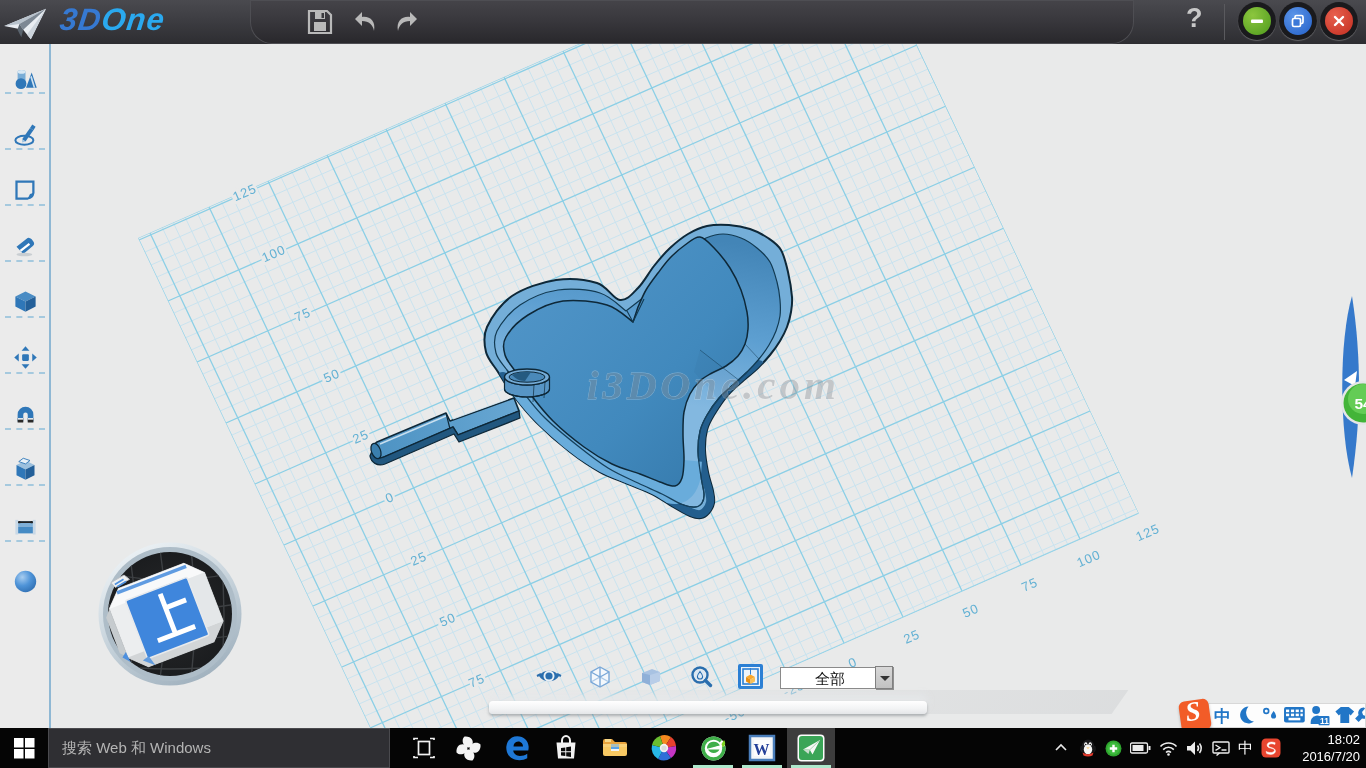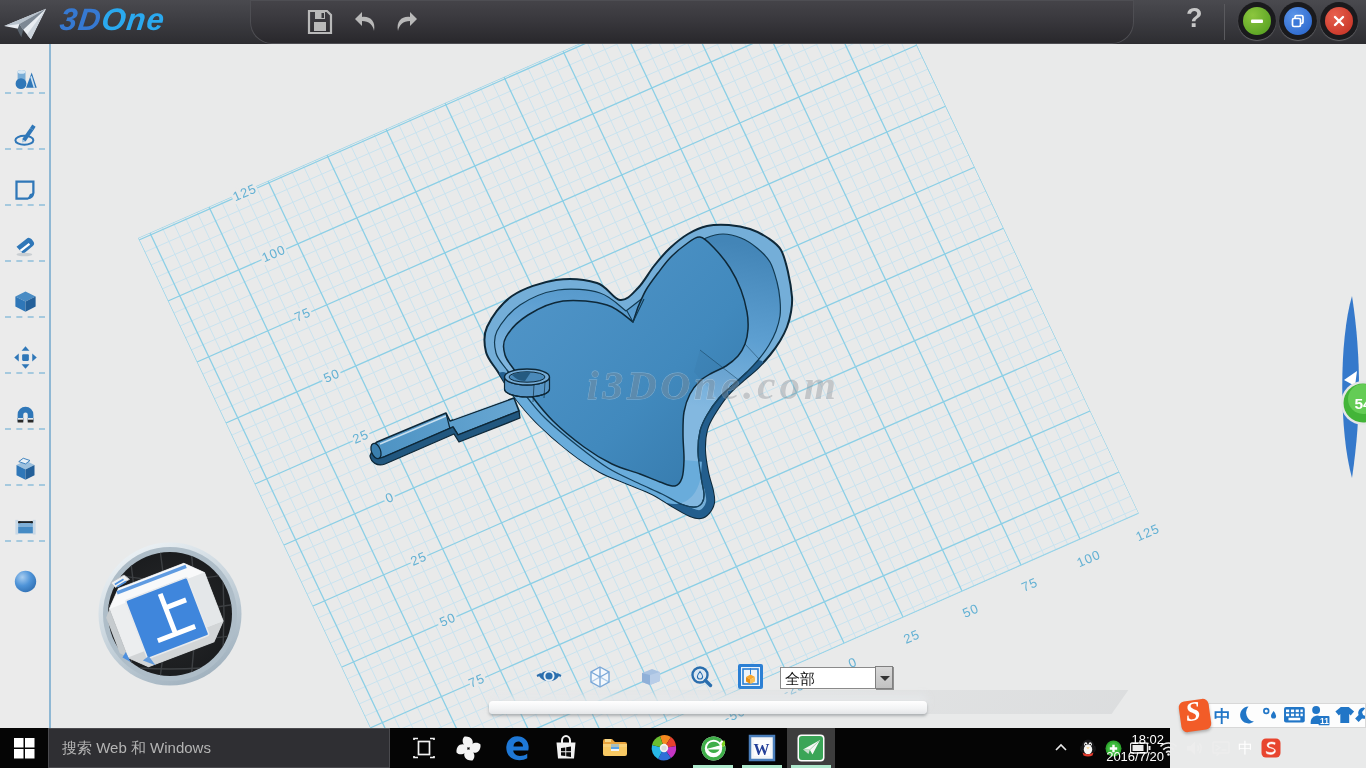--- a/index.html
+++ b/index.html
@@ -20,36 +20,36 @@
 .winbtn .inner { position:absolute; left:5px; top:5px; width:28px; height:28px; border-radius:50%;
   display:flex; align-items:center; justify-content:center; }
 
 #canvas { position:absolute; left:0; top:44px; width:1366px; height:684px; background:#e9eaea; overflow:hidden; }
 #gridsvg { position:absolute; left:0; top:0; }
 
 #ltool { position:absolute; left:0; top:44px; width:51px; height:684px; background:#ebebeb; border-right:2px solid #8fb8d4; }
 .ticon { position:absolute; }
 .tsep { position:absolute; left:5px; width:40px; height:0; border-top:2px dashed #a5c9de; }
 
-#dropdown { position:absolute; left:780px; top:623px; width:96px; height:22px; background:#fff; border:1px solid #8a8a8a; font-size:15px; color:#111; padding-left:4px; line-height:21px; }
+#dropdown { position:absolute; left:780px; top:623px; width:96px; height:22px; background:#fff; border:1px solid #8a8a8a; font-size:15px; color:#111; padding-left:4px; line-height:21px;text-align:center; }
 #dropbtn { position:absolute; left:875px; top:622px; width:18px; height:23px; background:linear-gradient(#d8d8d8,#c2c2c2); border:1px solid #808080; box-shadow:1px 1px 0 #909090; }
 #dropbtn:after { content:""; position:absolute; left:4px; top:9px; border:5px solid transparent; border-top-color:#333; }
 
 #tray3d { position:absolute; left:480px; top:646px; width:640px; height:24px; background:linear-gradient(100deg, rgba(206,208,210,0.0), rgba(209,211,213,0.55)); transform:skewX(-35deg); }
 #pill { position:absolute; left:489px; top:657px; width:438px; height:13px; border-radius:4px;
   background:linear-gradient(#ffffff,#f2f3f4 60%,#e4e6e8); box-shadow:0 2px 3px rgba(120,125,130,0.55), 0 -6px 8px rgba(230,232,234,0.9); }
 
 #navcube { position:absolute; left:98px; top:498px; }
 #commw { position:absolute; left:1332px; top:248px; }
 
 #sogoubar { position:absolute; left:1208px; top:703px; width:158px; height:25px; background:#fdfdfd; border:1px solid #d8d8d8; display:flex; align-items:center; }
 #slogo { position:absolute; left:-29px; top:-4px; width:30px; height:31px; background:#f25c28; border-radius:6px; transform:rotate(-8deg); box-shadow:0 2px 3px rgba(0,0,0,0.25); }
 #slogo span { position:absolute; left:6px; top:-4px; color:#fff; font-size:27px; font-weight:bold; font-style:italic; font-family:"Liberation Serif",serif; }
 
-#taskbar { position:absolute; left:0; top:728px; width:1170px; height:40px; background:#050505;text-decoration:underline; }
+#taskbar { position:absolute; left:0; top:728px; width:1366px; height:40px; background:#050505;text-decoration:underline; }
 .tb-start { position:absolute; left:0; top:0; width:48px; height:40px; display:flex; align-items:center; justify-content:center; }
 .tb-search { position:absolute; left:48px; top:0; width:342px; height:40px; background:#2f2f33; border:1px solid #4a4a4e; color:#b4b4b4; font-size:15px; line-height:38px; padding-left:13px; }
 .tb-btn { position:absolute; top:0; width:48px; height:40px; display:flex; align-items:center; justify-content:center; }
 .tb-active { background:#3d3d3d; }
 .runline { position:absolute; left:4px; bottom:0; width:40px; height:3px; background:#aee8cc; }
 #tray { position:absolute; left:1054px; top:0; height:40px; display:flex; align-items:center; gap:8px; }
 #tray .trtext { color:#fff; font-size:15px; }
 #clock { position:absolute; right:6px; top:3px; color:#fff; font-size:13px; text-align:right; line-height:17px; }
 </style></head>
 <body>

